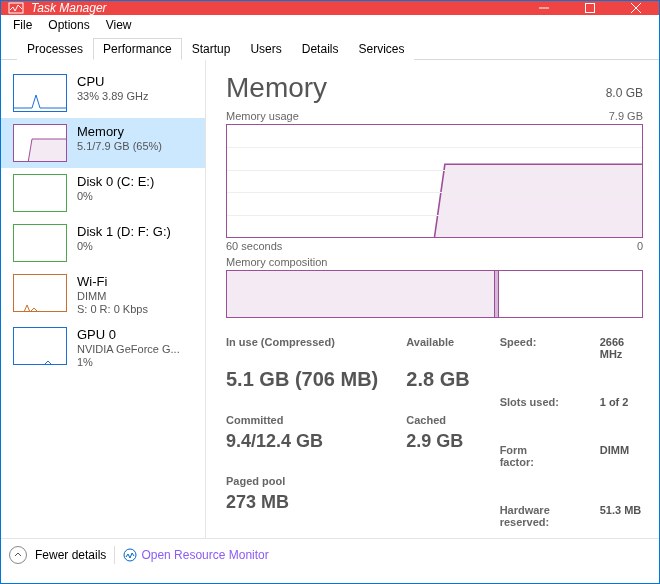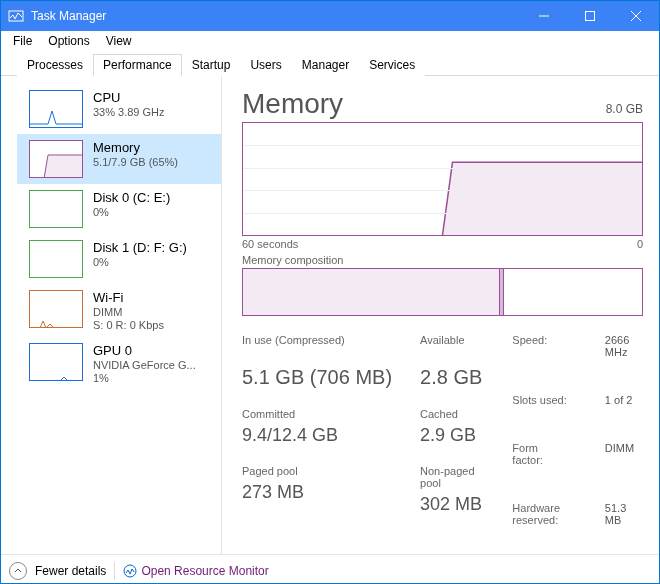--- a/index.html
+++ b/index.html
@@ -1,67 +1,67 @@
 <!DOCTYPE html>
 <html><head>
 <meta charset="utf-8">
 <style>
 * { box-sizing: border-box; margin: 0; padding: 0; font-family: "Segoe UI", Tahoma, sans-serif; }
 body { width: 660px; height: 584px; background: #fff; border: 1px solid #0078d7; overflow: hidden; font-size: 12px; color: #000; }
 
 
-.titlebar { height: 30px; background: #3b82f6; display: flex; align-items: center; color: #fff; }
+.titlebar { height: 14px; background: #ef4444; display: flex; align-items: center; color: #fff; font-style: italic; }
 .titlebar .icon { width: 30px; display: flex; justify-content: center; }
 .titlebar .title { flex: 1; font-size: 12px; }
 .titlebar .winbtn { width: 46px; height: 30px; display: flex; align-items: center; justify-content: center; }
 .titlebar .winbtn svg { stroke: #fff; }
 
 
 .menubar { height: 20px; display: flex; align-items: center; padding: 0 4px; border-bottom: none; }
 .menubar .item { padding: 2px 8px; font-size: 12px; }
 
 
 .tabs { height: 23px; display: flex; border-bottom: 1px solid #d9d9d9; padding-left: 16px; margin-top: 2px; }
 .tabs .tab { padding: 3px 9px; font-size: 12px; border: 1px solid transparent; border-bottom: none; position: relative; top: 1px; background: #fff; }
 .tabs .tab.active { border-color: #d9d9d9; border-bottom: 1px solid #fff; }
 .tabs .tab:not(.active) { color: #000; }
 
 
 .content { display: flex; height: 478px; }
-.sidebar { width: 205px; border-right: 1px solid #e5e5e5; overflow-y: auto; padding-top: 8px; margin-left: 16px; }
+.sidebar { width: 205px; border-right: 1px solid #e5e5e5; overflow-y: auto; padding-top: 8px; }
 .side-item { display: flex; padding: 6px 8px 6px 12px; align-items: flex-start; gap: 10px; cursor: default; }
 .side-item.selected { background: #cce8ff; }
 .side-thumb { width: 54px; height: 38px; border: 1px solid; flex-shrink: 0; position: relative; background: #fff; overflow: hidden; }
 .side-info { display: flex; flex-direction: column; gap: 1px; min-width: 0; }
 .side-title { font-size: 13px; }
 .side-sub { font-size: 11px; color: #555; white-space: nowrap; overflow: hidden; text-overflow: ellipsis; max-width: 118px; }
 
 .mainpane { flex: 1; padding: 12px 16px 0 20px; overflow: hidden; }
 .m-head { display: flex; justify-content: space-between; align-items: baseline; }
 .m-title { font-size: 28px; font-weight: 400; color: #555; }
 .m-total { font-size: 12px; color: #555; text-align: center; }
 .chart-label-row { display: flex; justify-content: space-between; font-size: 11px; color: #666; margin-top: 6px; }
 .chart-box { border: 1px solid #9b4f96; height: 114px; position: relative; background: #fff; margin-top: 2px; }
 .chart-grid { position: absolute; inset: 0; }
 .chart-grid .hline { position: absolute; left: 0; right: 0; border-top: 1px solid #eee; }
 .chart-axis-row { display: flex; justify-content: space-between; font-size: 11px; color: #666; margin-top: 2px; }
 .comp-box { border: 1px solid #9b4f96; height: 48px; margin-top: 2px; display: flex; }
 .comp-seg { height: 100%; }
-.stats { display: flex; margin-top: 18px; gap: 0; }
+.stats { display: flex; margin-top: 18px; gap: 0; font-weight: bold; }
 .stats-left { display: grid; grid-template-columns: auto auto; column-gap: 28px; row-gap: 8px; }
 .stat-block { display: flex; flex-direction: column; }
 .stat-label { font-size: 11px; color: #666; }
 .stat-val-lg { font-size: 20px; color: #555; margin-top: 20px; white-space: nowrap; }
 .stat-val-md { font-size: 18px; color: #555; margin-top: 5px; white-space: nowrap; }
 .stats-right { margin-left: 30px; display: grid; grid-template-columns: auto auto; column-gap: 12px; row-gap: 4px; font-size: 11px; color: #555; align-content: start; gap: 36px; }
 .stats-right .lbl { color: #666; }
 
 
 .footer { height: 32px; border-top: 1px solid #e5e5e5; display: flex; align-items: center; padding: 0 8px; gap: 8px; font-size: 12px; }
-.footer .link { color: #701a75; display: flex; align-items: center; gap: 4px; }
+.footer .link { color: #8b5cf6; display: flex; align-items: center; gap: 4px; }
 .footer .sep { width: 1px; height: 18px; background: #ddd; }
 .chevbtn { width: 18px; height: 18px; border: 1px solid #888; border-radius: 50%; display: flex; align-items: center; justify-content: center; }
 
 
 .spark { position: absolute; }
 </style>
 </head>
 <body>
 
 <div class="titlebar">
@@ -94,21 +94,21 @@
   <div class="item">File</div>
   <div class="item">Options</div>
   <div class="item">View</div>
 </div>
 
 <div class="tabs">
   <div class="tab">Processes</div>
   <div class="tab active">Performance</div>
   <div class="tab">Startup</div>
   <div class="tab">Users</div>
-  <div class="tab">Manager</div>
+  <div class="tab">Details</div>
   <div class="tab">Services</div>
 </div>
 
 <div class="content">
 
   <div class="sidebar">
 
     <div class="side-item">
       <div class="side-thumb" style="border-color:#1a6fd6">
         <svg class="spark" width="54" height="38">
@@ -176,20 +176,24 @@
     </div>
 
   </div>
 
   <div class="mainpane">
     <div class="m-head">
       <div class="m-title">Memory</div>
       <div class="m-total">8.0 GB</div>
     </div>
 
+    <div class="chart-label-row">
+      <span>Memory usage</span>
+      <span>7.9 GB</span>
+    </div>
     <div class="chart-box">
       <div class="chart-grid">
         <div class="hline" style="top:20%"></div>
         <div class="hline" style="top:40%"></div>
         <div class="hline" style="top:60%"></div>
         <div class="hline" style="top:80%"></div>
       </div>
       <svg width="100%" height="100%" viewBox="0 0 400 114" preserveAspectRatio="none">
         <polygon points="200,114 210,40 400,40 400,114" fill="#f4eaf4" stroke="none"></polygon>
         <polyline points="200,114 210,40 400,40" fill="none" stroke="#9b4f96" stroke-width="1.5"></polyline>
@@ -223,24 +227,20 @@
           <span class="stat-label">Committed</span>
           <span class="stat-val-md">9.4/12.4 GB</span>
         </div>
         <div class="stat-block">
           <span class="stat-label">Cached</span>
           <span class="stat-val-md">2.9 GB</span>
         </div>
         <div class="stat-block">
           <span class="stat-label">Paged pool</span>
           <span class="stat-val-md">273 MB</span>
-        </div>
-        <div class="stat-block">
-          <span class="stat-label">Non-paged pool</span>
-          <span class="stat-val-md">302 MB</span>
         </div>
       </div>
       <div class="stats-right">
         <span class="lbl">Speed:</span>
           <span>2666 MHz</span>
         <span class="lbl">Slots used:</span>
           <span>1 of 2</span>
         <span class="lbl">Form factor:</span>
           <span>DIMM</span>
         <span class="lbl">Hardware reserved:</span>

